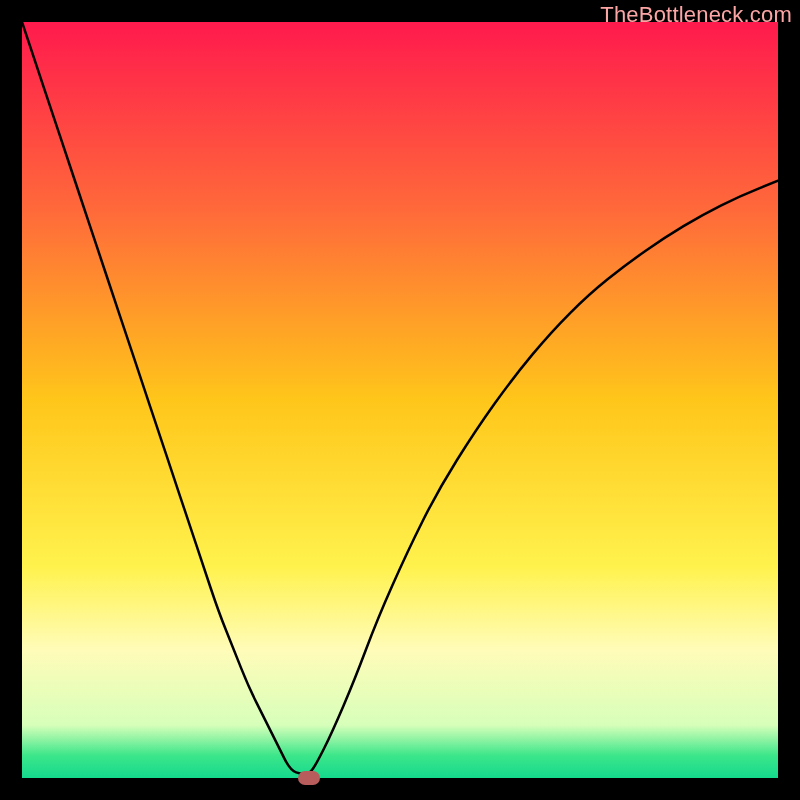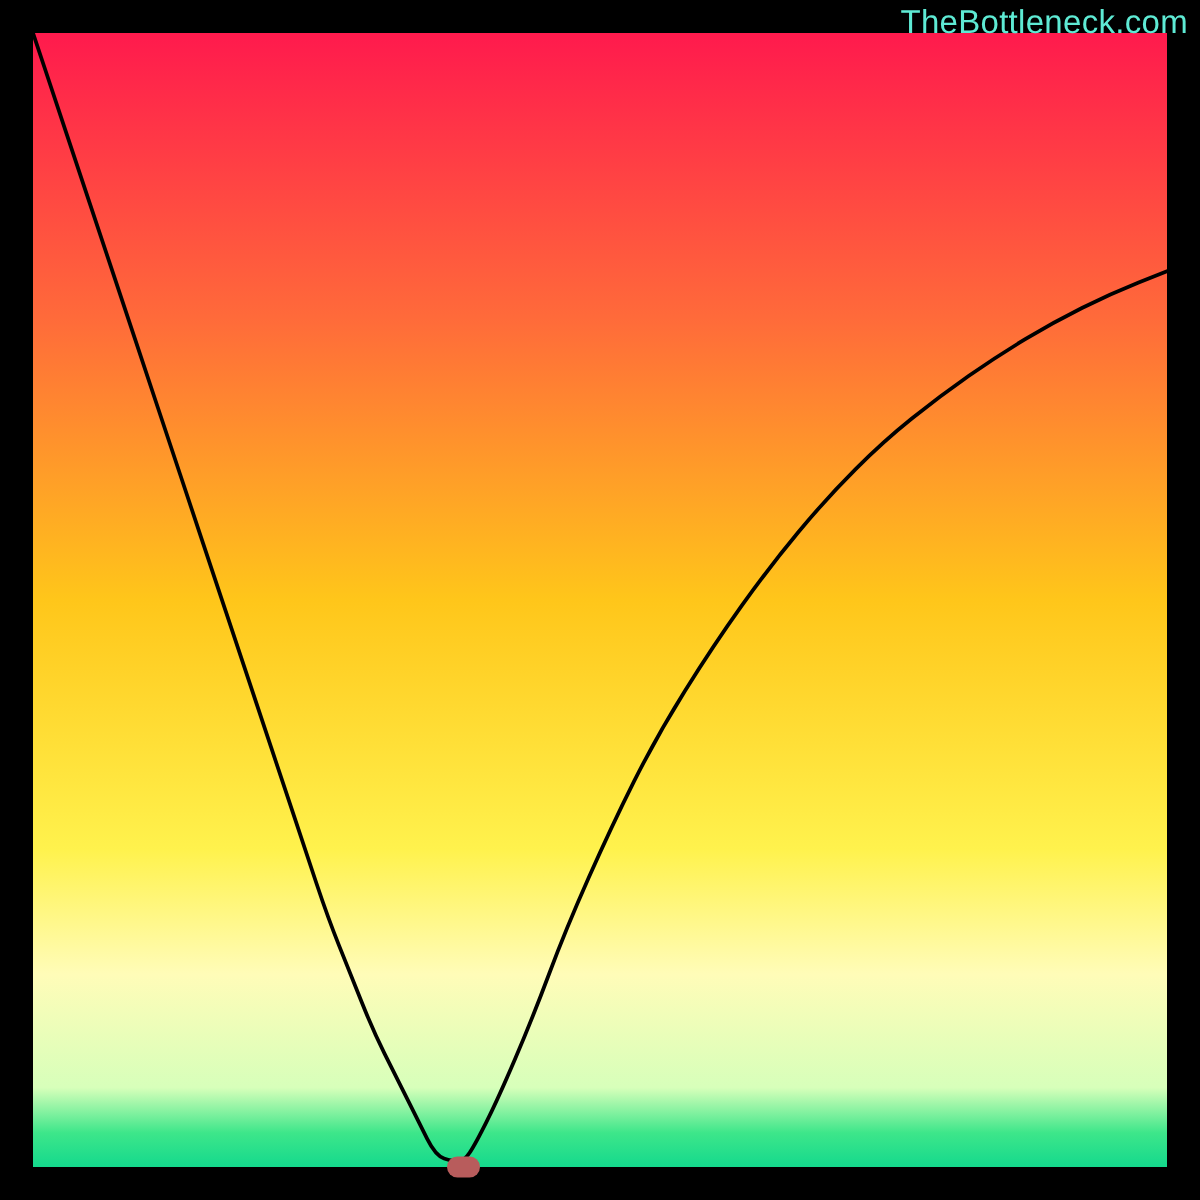--- a/index.html
+++ b/index.html
@@ -24,21 +24,21 @@
     top: 22px;
     left: 22px;
     width: 756px;
     height: 756px;
     
   }
   .watermark {
     position: absolute;
     top: 2px;
     right: 8px;
-    color: #5eead4;
+    color: #fca5a5;
     font-size: 22px;
     letter-spacing: 0.2px;
     font-weight: 500;
     user-select: none;
     margin-left: 36px;
   }
   svg {
     display: block;
   }
   .marker {

